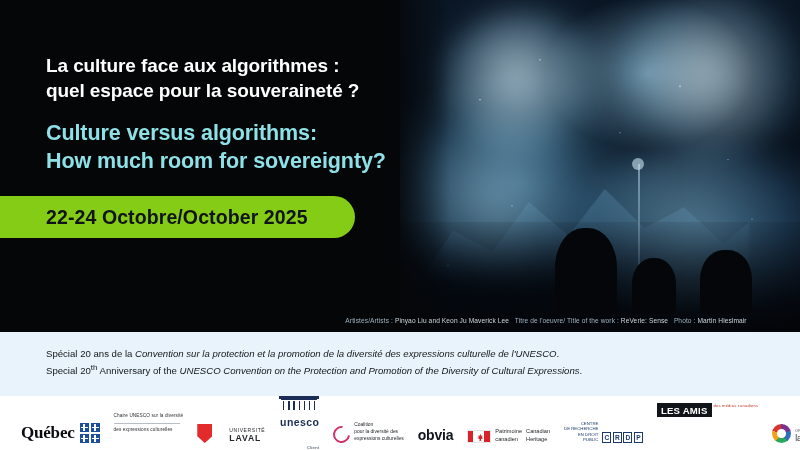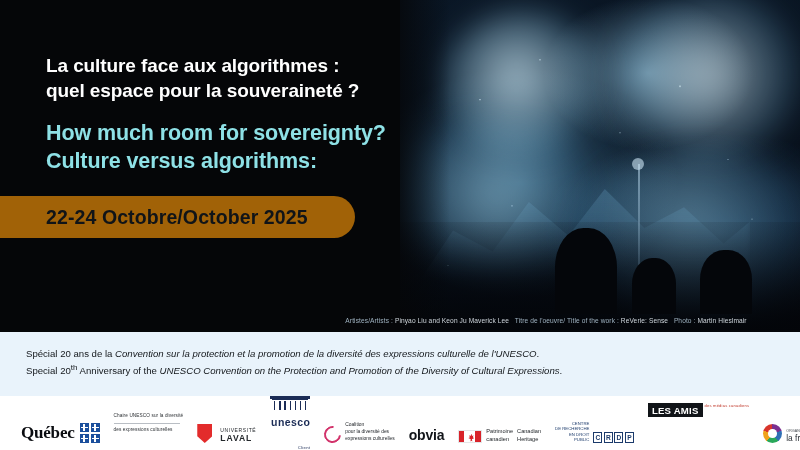--- a/index.html
+++ b/index.html
@@ -127,21 +127,21 @@
     font-weight: bold;
     line-height: 1.30;
     letter-spacing: -0.1px;
   }
   .date-badge {
     position: absolute;
     left: 0;
     top: 196px;
     width: 355px;
     height: 42px;
-    background: #a16207;
+    background: #84cc16;
     border-radius: 0 21px 21px 0;
     display: flex;
     align-items: center;
     padding-left: 46px;
   }
   .date-badge span {
     color: #101418;
     font-size: 19.5px;
     font-weight: bold;
     letter-spacing: 0.1px;
@@ -158,21 +158,21 @@
     letter-spacing: 0.1px;
   }
   .credits .lbl { color: #9fb2c0; }
 
   
   .band {
     position: absolute;
     left: 0; top: 332px;
     width: 800px; height: 64px;
     background: #e9f3fb;
-    padding: 14px 46px 0 26px;
+    padding: 14px 46px 0 46px;
   }
   .band p {
     color: #14181c;
     font-size: 9.6px;
     line-height: 1.62;
   }
   .band i { font-style: italic; }
 
   
   .logobar {
@@ -224,21 +224,21 @@
   .flag-grid i::after { left: 1px; top: 3.6px; width: 7px; height: 1.6px; }
 
   
   .l-chair { flex-direction: column; align-items: flex-start; gap: 2px; }
   .l-chair .line {
     font-size: 4.7px; color: #2b2f33; line-height: 1.35; letter-spacing: 0.1px;
   }
   .l-chair .rule { width: 66px; height: 1px; background: #b9bec4; margin: 1px 0; }
 
   
-  .l-laval { gap: 8px; }
+  .l-laval { gap: 17px; }
   .l-laval .crest {
     width: 15px; height: 19px;
     background: #e32b2b;
     clip-path: polygon(0 0, 100% 0, 100% 64%, 50% 100%, 0 64%);
   }
   .l-laval .ltxt .t1 { font-size: 5px; color: #23272b; letter-spacing: 0.6px; }
   .l-laval .ltxt .t2 { font-size: 8.6px; color: #23272b; font-weight: bold; letter-spacing: 0.9px; }
 
   
   .l-unesco { flex-direction: column; gap: 17px; }
@@ -351,22 +351,22 @@
       <div class="aw-fig aw-fig3"></div>
     </div>
     <div class="hero-fade-left"></div>
 
     <div class="titles">
       <div class="title-fr">
         <div>La culture face aux algorithmes :</div>
         <div>quel espace pour la souveraineté ?</div>
       </div>
       <div class="title-en">
+        <div>Culture versus algorithms:</div>
         <div>How much room for sovereignty?</div>
-        <div>Culture versus algorithms:</div>
       </div>
     </div>
 
     <div class="date-badge">
       <span>22-24 Octobre/October 2025</span>
     </div>
 
     <div class="credits">
       <span class="lbl">Artistes/Artists :</span>
       <span>Pinyao Liu and Keon Ju Maverick Lee</span>

